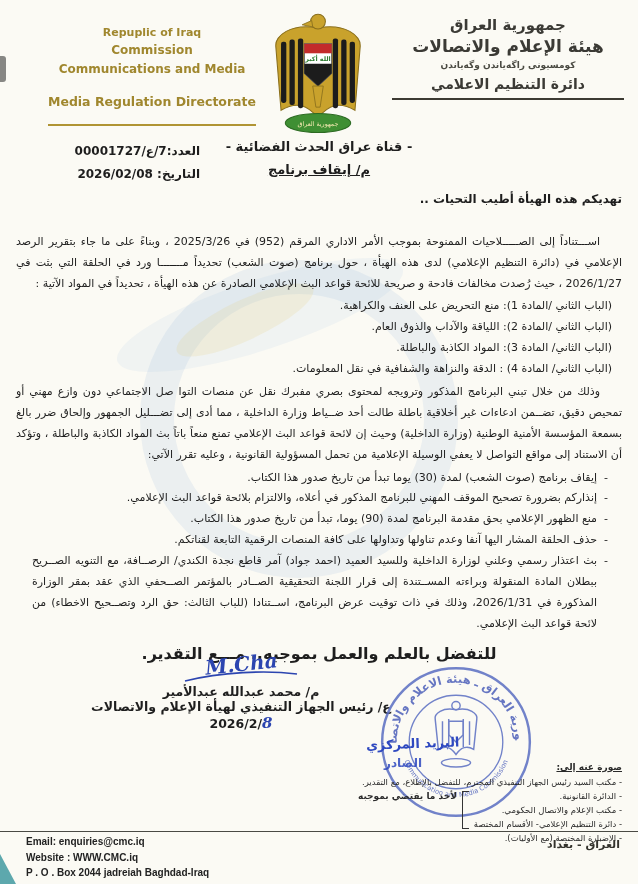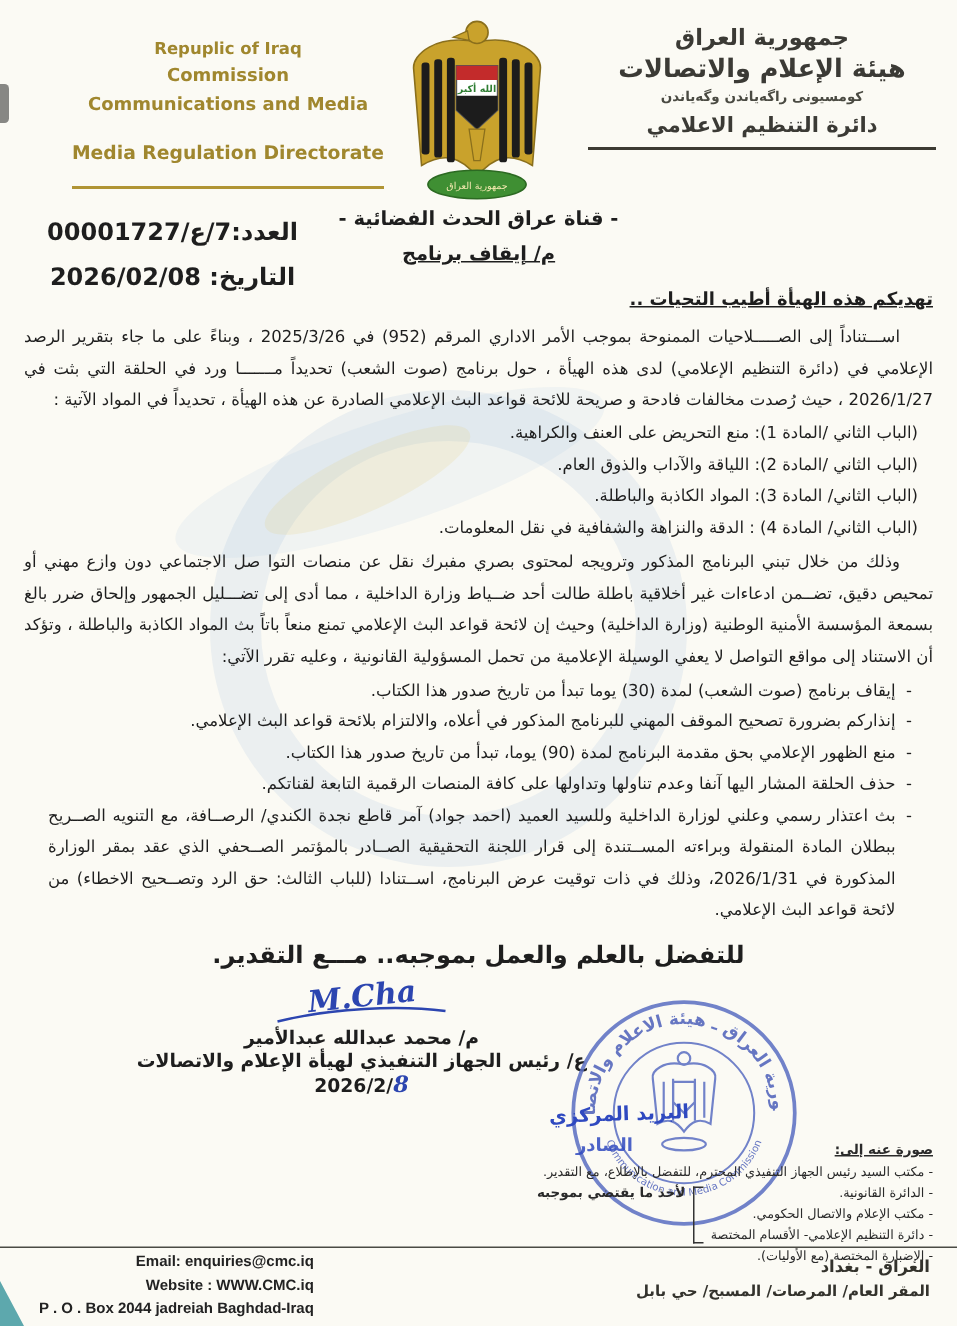--- a/index.html
+++ b/index.html
@@ -27,28 +27,28 @@
     border-bottom:2px solid #b09434; padding-bottom:12px;}
   .emblem{position:absolute; left:262px; top:0px; width:112px; height:132px;}
   .hdr-ar{position:absolute; right:14px; top:6px; width:232px; text-align:center;
     direction:rtl; color:#3b3a35; font-weight:bold;}
   .hdr-ar .a1{font-size:15px; letter-spacing:1px;}
   .hdr-ar .a2{font-size:17px; margin-top:2px;}
   .hdr-ar .a3{font-size:9px; margin-top:4px; color:#4a4a42;}
   .hdr-ar .a4{font-size:14px; margin-top:6px;}
   .hdr-ar .rule{margin-top:6px; border-bottom:2px solid #3c3a32;}
   
-  .refblock{position:absolute; top:140px; left:30px; width:170px; text-align:center;
-    direction:rtl; font-weight:bold; font-size:16px; line-height:1.9;}
+  .refblock{position:absolute; top:140px; left:30px; width:170px; text-align:right;
+    direction:rtl; font-weight:bold; font-size:12px; line-height:1.9;}
   .addressee{position:absolute; top:136px; left:0; width:100%; text-align:center;
     font-weight:bold; font-size:13px; line-height:1.75;}
   .addressee .subject{text-decoration:underline;}
   
   .body{position:absolute; top:188px; right:16px; left:16px; font-size:11px; line-height:1.9;}
-  .greeting{font-weight:bold; font-size:12px; margin-bottom:4px;text-decoration:underline;}
+  .greeting{font-weight:bold; font-size:12px; margin-bottom:21px;}
   .para{text-align:justify; text-indent:22px; margin:0 0 2px 0;}
   .articles{margin:2px 10px 2px 0; padding:0; list-style:none;}
   .articles li{margin:0;}
   .decisions{margin:2px 14px 0 0; padding:0; list-style:none;}
   .decisions li{display:flex; gap:7px; text-align:justify;margin-left:16px;}
   .decisions li::before{content:"-"; flex:0 0 auto;}
   .closing{font-weight:bold; text-align:center; margin-top:4px; font-size:16px;}
   
   .sig{position:absolute; top:652px; left:86px; width:310px; text-align:center; direction:rtl;}
   .sig .hand{color:#2c45b0; font-size:20px; font-style:italic; font-weight:bold;
@@ -73,21 +73,21 @@
   .cc .col{flex:0 0 auto;}
   .cc .bracket{flex:0 0 6px; align-self:stretch; margin:2px 0;
     border-top:1.4px solid #333; border-bottom:1.4px solid #333; border-left:1.4px solid #333;}
   .cc .note{font-weight:bold; font-size:9px; white-space:nowrap;}
   
   .footer{position:absolute; bottom:0; left:0; width:100%; height:52px;
     border-top:1.6px solid #4a4a44;}
   .f-ar{position:absolute; right:18px; top:4px; text-align:right; font-weight:bold;
     font-size:11px; line-height:1.6; color:#33322c;}
   .f-ar .f2{font-size:10px;}
-  .f-en{position:absolute; left:26px; top:2px; direction:ltr; text-align:right;
+  .f-en{position:absolute; left:26px; top:2px; direction:ltr; text-align:left;
     font-family:"Liberation Sans",sans-serif; font-weight:bold; font-size:10px;
     line-height:1.55; color:#222;}
   
   .corner-teal{position:absolute; bottom:0; left:0; width:0; height:0;
     border-bottom:30px solid rgba(40,140,150,.75); border-right:16px solid transparent;}
   .edge-mark{position:absolute; left:0; top:56px; width:6px; height:26px; background:rgba(40,40,40,.55);
     border-radius:0 3px 3px 0;}
 </style>
 </head>
 <body>
@@ -240,21 +240,20 @@
       </div>
       <div class="bracket"></div>
       <div class="note">لأخذ ما يقتضي بموجبه</div>
     </div>
     <div class="cc-line">الإضبارة المختصة (مع الأوليات).</div>
   </div>
 
   <div class="footer">
     <div class="f-ar">
       <div class="f1">العراق - بغداد</div>
-      <div class="f2">المقر العام/ المرصات/ المسبح/ حي بابل</div>
     </div>
     <div class="f-en">
       <div>Email: enquiries@cmc.iq</div>
       <div>Website : WWW.CMC.iq</div>
       <div>P . O . Box 2044 jadreiah Baghdad-Iraq</div>
     </div>
   </div>
 
 </div>
 

